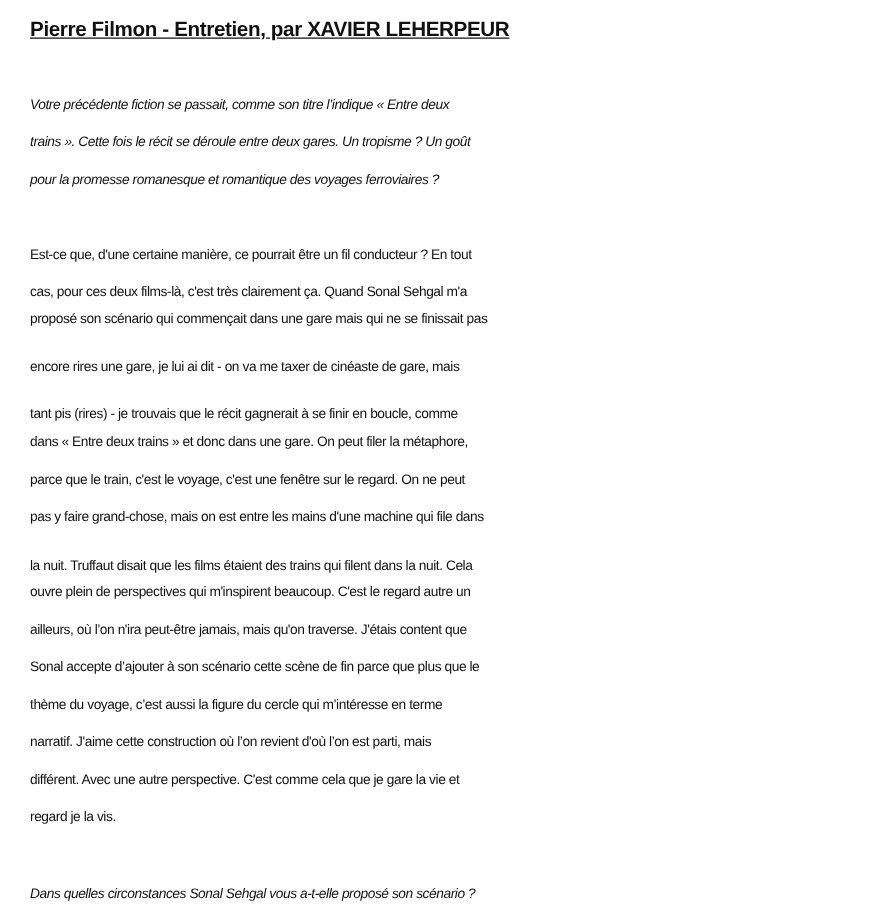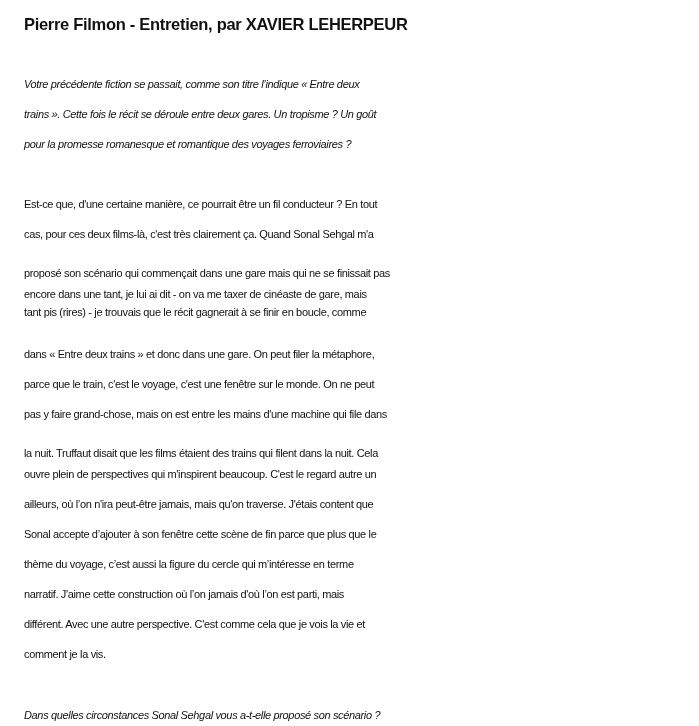--- a/index.html
+++ b/index.html
@@ -6,50 +6,50 @@
   body {
     width: 699px; height: 726px; overflow: hidden; position: relative;
     font-family: "Liberation Sans", "DejaVu Sans", sans-serif;
     color: #111111;
   }
   .doc { position: absolute; left: 24px; top: 0; width: 670px; }
   .line {
     position: absolute; left: 0; white-space: nowrap;
     font-size: 11px; line-height: 22px; letter-spacing: -0.35px;
   }
-  .title { font-weight: bold; font-size: 16.5px; letter-spacing: -0.3px; }
+  .title { font-weight: bold; font-size: 16.5px; letter-spacing: -0.3px; text-decoration: underline; }
   .q { font-style: italic; }
 </style>
 </head>
 <body>
 
 <div class="doc">
   <div class="line title" style="top:13px">Pierre Filmon - Entretien, par XAVIER LEHERPEUR</div>
 
   <div>
     <div class="line q" style="top:73px">Votre précédente fiction se passait, comme son titre l’indique « Entre deux</div>
     <div class="line q" style="top:103px">trains ». Cette fois le récit se déroule entre deux gares. Un tropisme ? Un goût</div>
     <div class="line q" style="top:133px">pour la promesse romanesque et romantique des voyages ferroviaires ?</div>
   </div>
 
   <div>
     <div class="line" style="top:193px">Est-ce que, d'une certaine manière, ce pourrait être un fil conducteur ? En tout</div>
     <div class="line" style="top:223px">cas, pour ces deux films-là, c'est très clairement ça. Quand Sonal Sehgal m'a</div>
-    <div class="line" style="top:262px">proposé son scénario qui commençait dans une gare mais qui ne se finissait pas</div>
-    <div class="line" style="top:283px">encore dans une tant, je lui ai dit - on va me taxer de cinéaste de gare, mais</div>
-    <div class="line" style="top:301px">tant pis (rires) - je trouvais que le récit gagnerait à se finir en boucle, comme</div>
+    <div class="line" style="top:244px">proposé son scénario qui commençait dans une gare mais qui ne se finissait pas</div>
+    <div class="line" style="top:283px">encore rires une gare, je lui ai dit - on va me taxer de cinéaste de gare, mais</div>
+    <div class="line" style="top:320px">tant pis (rires) - je trouvais que le récit gagnerait à se finir en boucle, comme</div>
     <div class="line" style="top:343px">dans « Entre deux trains » et donc dans une gare. On peut filer la métaphore,</div>
-    <div class="line" style="top:373px">parce que le train, c'est le voyage, c'est une fenêtre sur le monde. On ne peut</div>
+    <div class="line" style="top:373px">parce que le train, c'est le voyage, c'est une fenêtre sur le regard. On ne peut</div>
     <div class="line" style="top:403px">pas y faire grand-chose, mais on est entre les mains d'une machine qui file dans</div>
     <div class="line" style="top:442px">la nuit. Truffaut disait que les films étaient des trains qui filent dans la nuit. Cela</div>
     <div class="line" style="top:463px">ouvre plein de perspectives qui m'inspirent beaucoup. C'est le regard autre un</div>
     <div class="line" style="top:493px">ailleurs, où l’on n'ira peut-être jamais, mais qu'on traverse. J'étais content que</div>
-    <div class="line" style="top:523px">Sonal accepte d’ajouter à son fenêtre cette scène de fin parce que plus que le</div>
+    <div class="line" style="top:523px">Sonal accepte d’ajouter à son scénario cette scène de fin parce que plus que le</div>
     <div class="line" style="top:553px">thème du voyage, c’est aussi la figure du cercle qui m’intéresse en terme</div>
-    <div class="line" style="top:583px">narratif. J'aime cette construction où l’on jamais d'où l’on est parti, mais</div>
-    <div class="line" style="top:613px">différent. Avec une autre perspective. C'est comme cela que je vois la vie et</div>
-    <div class="line" style="top:643px">comment je la vis.</div>
+    <div class="line" style="top:583px">narratif. J'aime cette construction où l’on revient d'où l’on est parti, mais</div>
+    <div class="line" style="top:613px">différent. Avec une autre perspective. C'est comme cela que je gare la vie et</div>
+    <div class="line" style="top:643px">regard je la vis.</div>
   </div>
 
   <div>
     <div class="line q" style="top:704px">Dans quelles circonstances Sonal Sehgal vous a-t-elle proposé son scénario ?</div>
   </div>
 </div>
 
 </body></html>

